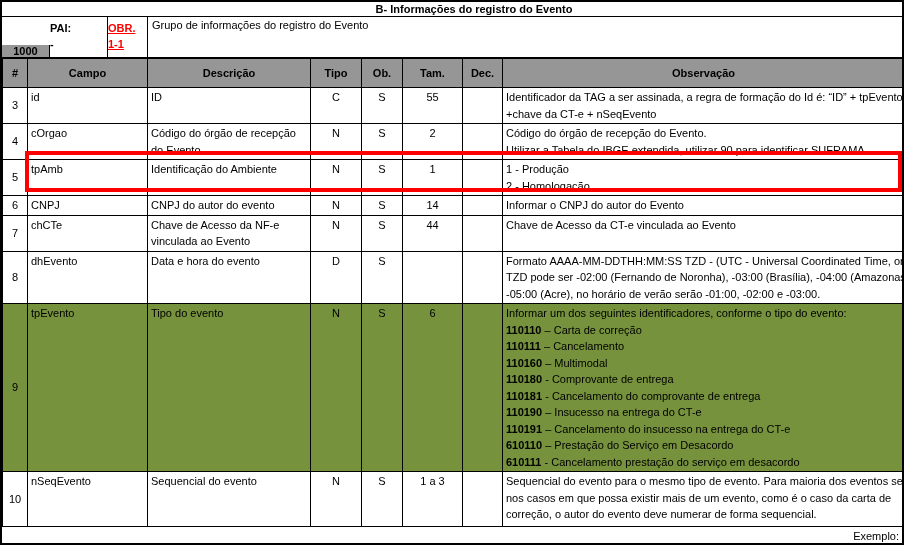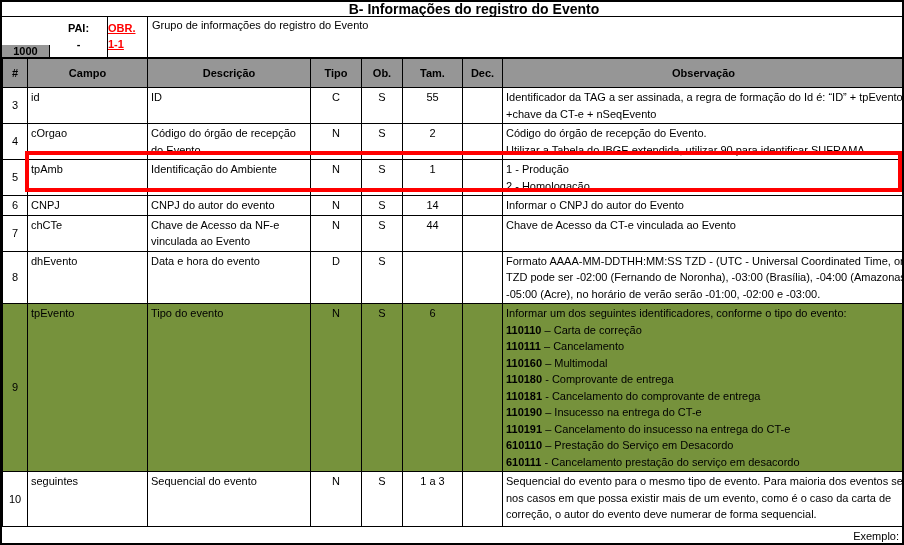--- a/index.html
+++ b/index.html
@@ -14,33 +14,33 @@
     width:904px; height:545px;
     border:2px solid #000;
     background:#fff;
     overflow:hidden;
   }
   .title {
     height:15px;
     border-bottom:1px solid #000;
     text-align:center;
     font-weight:bold;
-    font-size:14px;
+    font-size:11px;
     line-height:14px;
     padding-left:44px;
   }
   
   .group-row { display:flex; height:41px; border-bottom:1px solid #000; }
   .group-row > div { border-right:1px solid #000; }
   .g-id {
     width:48px; background:var(--gray);
     font-weight:bold; text-align:right;
     display:flex; align-items:center; justify-content:center;margin-top:28px;
   }
-  .g-pai { width:58px; text-align:center; padding-top:3px; font-weight:bold; }
+  .g-pai { width:58px; padding-top:3px; font-weight:bold; }
   .g-pai div { line-height:16px; }
   .g-obr { width:40px; text-align:left; padding-top:3px; }
   .g-obr div { color:var(--red); font-weight:bold; text-decoration:underline; line-height:16px; }
   .g-desc { flex:1; border-right:none !important; padding:2px 4px; }
 
   table { border-collapse:collapse; table-layout:fixed; width:902px; }
   td, th { border:1px solid #000; overflow:hidden; }
   th {
     background:var(--gray);
     height:29px; font-size:11px; text-align:center;
@@ -219,21 +219,21 @@
             <div><b>110180 </b>- Comprovante de entrega</div>
             <div><b>110181 </b>- Cancelamento do comprovante de entrega</div>
             <div><b>110190 </b>– Insucesso na entrega do CT-e</div>
             <div><b>110191 </b>– Cancelamento do insucesso na entrega do CT-e</div>
             <div><b>610110 </b>– Prestação do Serviço em Desacordo</div>
             <div><b>610111 </b>- Cancelamento prestação do serviço em desacordo</div>
           </td>
         </tr>
         <tr>
           <td class="num">10</td>
-          <td class="campo">seguintes</td>
+          <td class="campo">nSeqEvento</td>
           <td class="desc">Sequencial do evento</td>
           <td class="tipo">N</td>
           <td class="ob">S</td>
           <td class="tam">1 a 3</td>
           <td class="dec"></td>
           <td class="obs">
             <div>Sequencial do evento para o mesmo tipo de evento. Para maioria dos eventos será 1,</div>
             <div>nos casos em que possa existir mais de um evento, como é o caso da carta de</div>
             <div>correção, o autor do evento deve numerar de forma sequencial.</div>
           </td>

